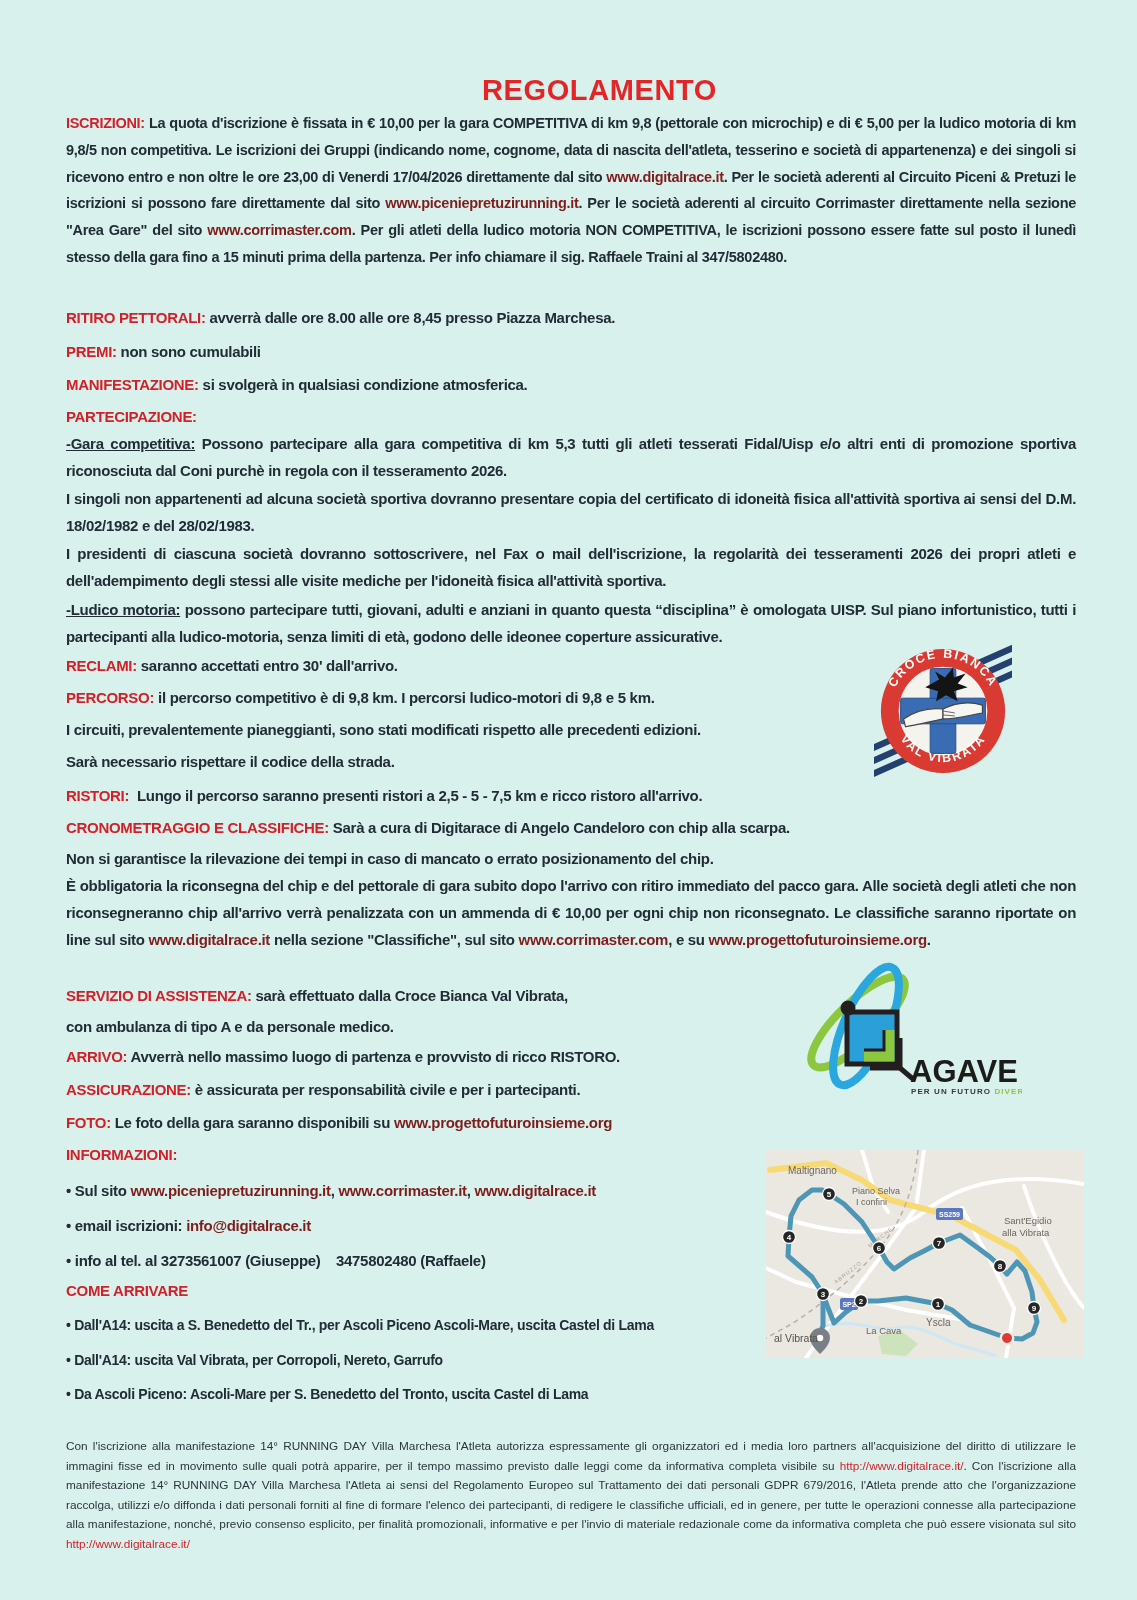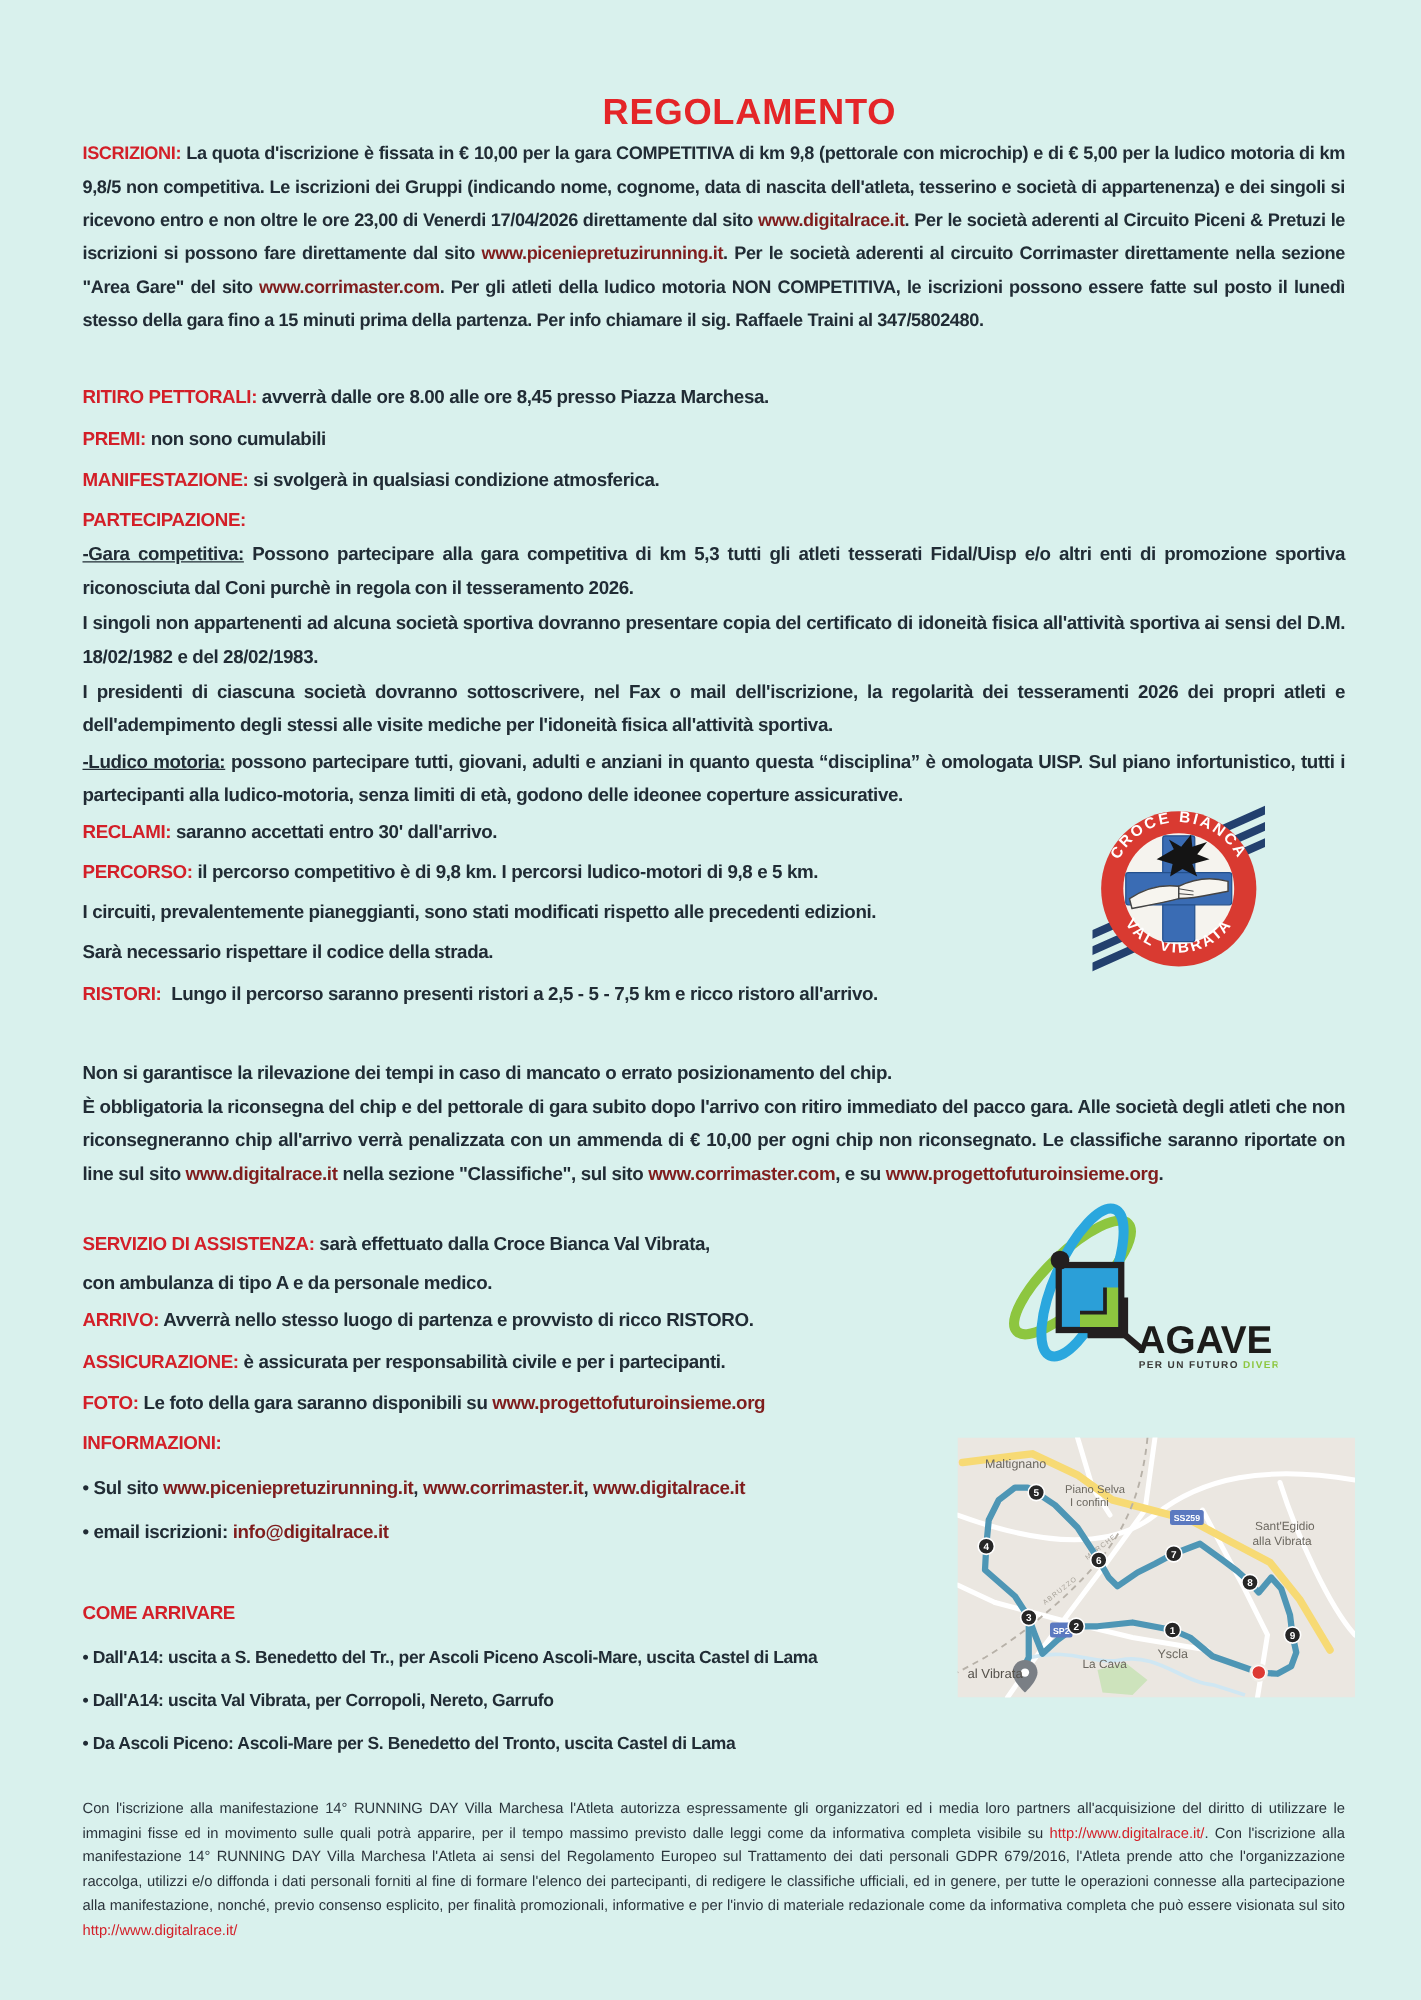--- a/index.html
+++ b/index.html
@@ -50,39 +50,41 @@
   <p class="abs body-t" style="top:652px;width:780px"><span class="lbl">RECLAMI:</span><span> saranno accettati entro 30' dall'arrivo.</span></p>
 
   <p class="abs body-t" style="top:684px;width:780px"><span class="lbl">PERCORSO:</span><span> il percorso competitivo è di 9,8 km. I percorsi ludico-motori di 9,8 e 5 km.</span></p>
 
   <p class="abs body-t" style="top:716px;width:780px"><span>I circuiti, prevalentemente pianeggianti, sono stati modificati rispetto alle precedenti edizioni.</span></p>
 
   <p class="abs body-t" style="top:748px;width:780px"><span>Sarà necessario rispettare il codice della strada.</span></p>
 
   <p class="abs body-t pre" style="top:782px;width:780px"><span class="lbl">RISTORI:</span><span>  Lungo il percorso saranno presenti ristori a 2,5 - 5 - 7,5 km e ricco ristoro all'arrivo.</span></p>
 
+  <p class="abs body-t" style="top:814px"><span class="lbl">CRONOMETRAGGIO E CLASSIFICHE:</span><span> Sarà a cura di Digitarace di Angelo Candeloro con chip alla scarpa.</span></p>
 
   <p class="abs body-t" style="top:845px"><span>Non si garantisce la rilevazione dei tempi in caso di mancato o errato posizionamento del chip.</span></p>
 
   <p class="abs body-t just" style="top:872px"><span>È obbligatoria la riconsegna del chip e del pettorale di gara subito dopo l'arrivo con ritiro immediato del pacco gara.  Alle società degli atleti che non riconsegneranno chip all'arrivo verrà penalizzata con un ammenda di € 10,00 per ogni chip non riconsegnato. Le classifiche saranno riportate on line sul sito </span><a class="rl">www.digitalrace.it</a><span> nella sezione "Classifiche", sul sito </span><a class="rl">www.corrimaster.com</a><span>,  e su </span><a class="rl">www.progettofuturoinsieme.org</a><span>.</span></p>
 
   <p class="abs body-t" style="top:980px;width:700px;line-height:31px"><span class="lbl">SERVIZIO DI ASSISTENZA:</span><span> sarà effettuato dalla Croce Bianca Val Vibrata,</span><br><span>con ambulanza di tipo A e da personale medico.</span></p>
 
-  <p class="abs body-t" style="top:1043px;width:700px"><span class="lbl">ARRIVO:</span><span> Avverrà nello stesso luogo di partenza e provvisto di ricco RISTORO.</span></p>
+  <p class="abs body-t" style="top:1043px;width:700px"><span class="lbl">ARRIVO:</span><span> Avverrà nello massimo luogo di partenza e provvisto di ricco RISTORO.</span></p>
 
   <p class="abs body-t" style="top:1076px;width:700px"><span class="lbl">ASSICURAZIONE:</span><span> è assicurata per responsabilità civile e per i partecipanti.</span></p>
 
   <p class="abs body-t" style="top:1109px;width:700px"><span class="lbl">FOTO:</span><span> Le foto della gara saranno disponibili su </span><a class="rl">www.progettofuturoinsieme.org</a></p>
 
   <p class="abs body-t" style="top:1141px;width:680px"><span class="lbl">INFORMAZIONI:</span></p>
 
   <p class="abs body-t" style="top:1177px;width:690px"><span>• Sul sito </span><a class="rl">www.piceniepretuzirunning.it</a><span>, </span><a class="rl">www.corrimaster.it</a><span>, </span><a class="rl">www.digitalrace.it</a></p>
 
   <p class="abs body-t" style="top:1212px;width:690px"><span>• email iscrizioni: </span><a class="rl">info@digitalrace.it</a></p>
 
+  <p class="abs body-t pre" style="top:1247px;width:690px"><span>• info al tel. al 3273561007 (Giuseppe)    3475802480 (Raffaele)</span></p>
 
   <p class="abs body-t" style="top:1277px;width:690px"><span class="lbl">COME ARRIVARE</span></p>
 
   <p class="abs body-t" style="top:1312px;width:695px;font-size:14px"><span>• Dall'A14: uscita a S. Benedetto del Tr., per Ascoli Piceno Ascoli-Mare, uscita Castel di Lama</span></p>
 
   <p class="abs body-t" style="top:1347px;width:695px;font-size:14px"><span>• Dall'A14: uscita Val Vibrata, per Corropoli, Nereto, Garrufo</span></p>
 
   <p class="abs body-t" style="top:1381px;width:695px;font-size:14px"><span>• Da Ascoli Piceno: Ascoli-Mare per S. Benedetto del Tronto, uscita Castel di Lama</span></p>
 
   <p class="abs footer" style="top:1437px"><span>Con l'iscrizione alla manifestazione 14° RUNNING DAY Villa Marchesa l'Atleta autorizza espressamente gli organizzatori ed i media loro partners all'acquisizione del diritto di utilizzare le immagini fisse ed in movimento sulle quali potrà apparire, per il tempo massimo previsto dalle leggi come da informativa completa visibile su </span><a>http://www.digitalrace.it/</a><span>. Con l'iscrizione alla manifestazione 14° RUNNING DAY Villa Marchesa l'Atleta ai sensi del Regolamento Europeo sul Trattamento dei dati personali GDPR 679/2016, l'Atleta prende atto che l'organizzazione raccolga, utilizzi e/o diffonda i dati personali forniti al fine di formare l'elenco dei partecipanti, di redigere le classifiche ufficiali, ed in genere, per tutte le operazioni connesse alla partecipazione alla manifestazione, nonché, previo consenso esplicito, per finalità promozionali, informative e per l'invio di materiale redazionale come da informativa completa che può essere visionata sul sito </span><a>http://www.digitalrace.it/</a></p>

